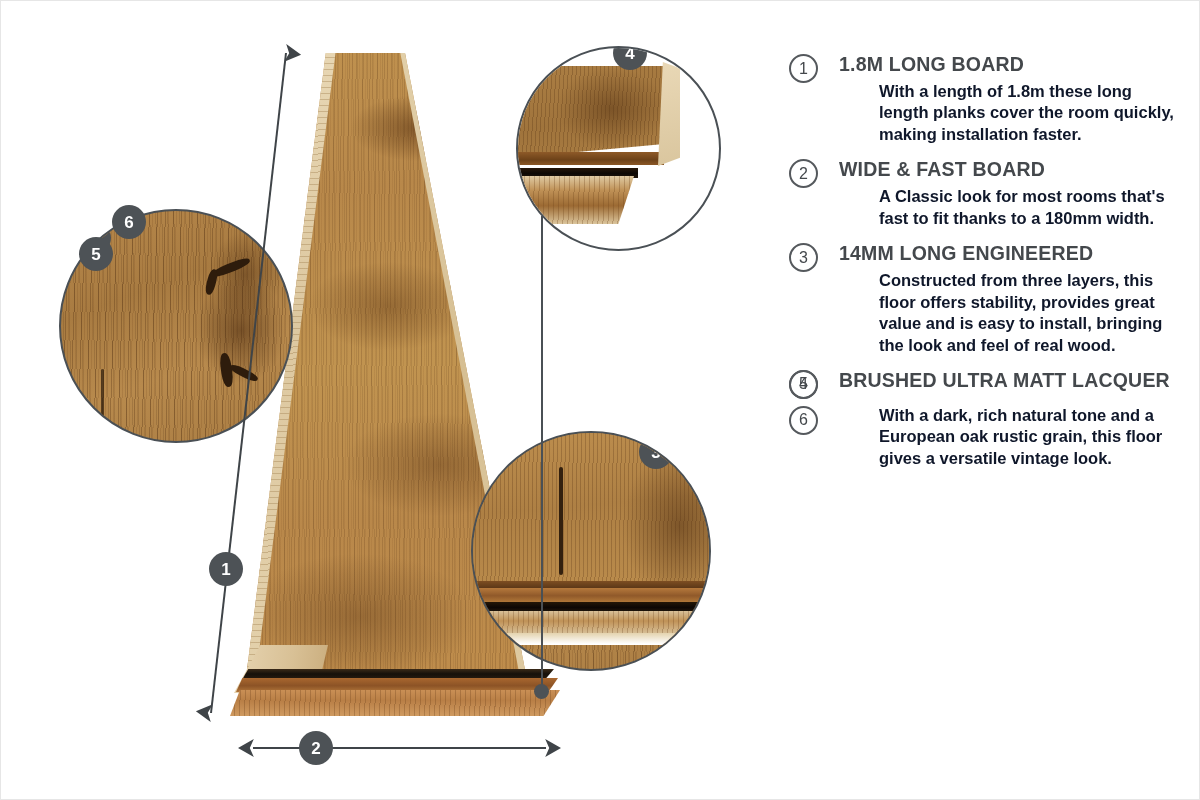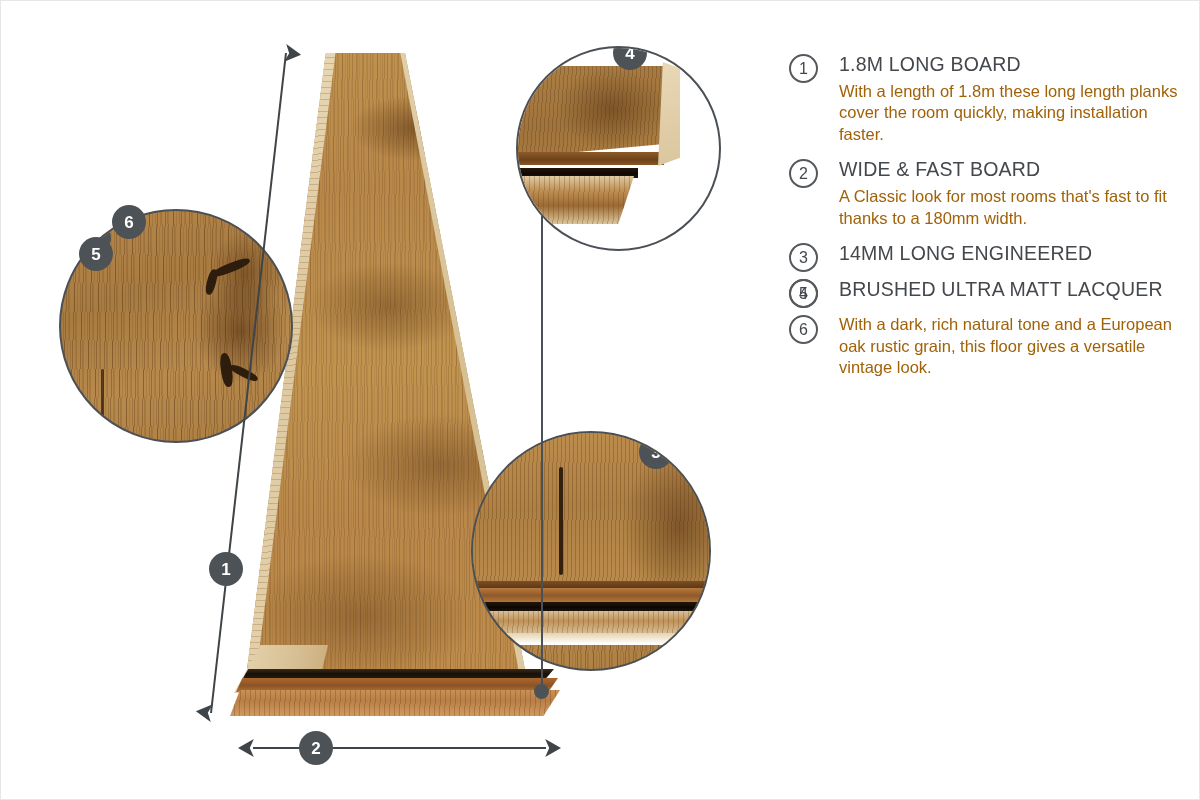--- a/index.html
+++ b/index.html
@@ -211,33 +211,34 @@
     font-size: 16px;
     font-weight: normal;
     display: flex;
     align-items: center;
     justify-content: center;
     line-height: 1;
   }
 
   .feature-title {
     font-size: 19.5px;
-    font-weight: normal;
+    font-weight: bold;
     color: #44484c;
     letter-spacing: 0.2px;
     line-height: 1.18;
     margin-bottom: 5px;
     margin-top: 2px;
   }
 
   .feature-desc {
     font-size: 16.5px;
-    color: #a16207;
+    color: #0f172a;
     line-height: 1.30;
-    font-weight: normal;
+    font-weight: bold;
+    margin-left: 40px;
   }
 </style>
 </head>
 <body>
 
 <div id="canvas">
 
   <div id="visual-panel">
 
     <div class="board-stage">
@@ -345,20 +346,21 @@
 
     <div class="feature-item">
       <div class="feature-num">2</div>
       <div class="feature-title">WIDE &amp; FAST BOARD</div>
       <div class="feature-desc">A Classic look for most rooms that's fast to fit thanks to a 180mm width.</div>
     </div>
 
     <div class="feature-item">
       <div class="feature-num">3</div>
       <div class="feature-title">14MM LONG ENGINEERED</div>
+      <div class="feature-desc">Constructed from three layers, this floor offers stability, provides great value and is easy to install, bringing the look and feel of real wood.</div>
     </div>
 
     <div class="feature-item">
       <div class="feature-num">4</div>
     </div>
 
     <div class="feature-item">
       <div class="feature-num">5</div>
       <div class="feature-title">BRUSHED ULTRA MATT LACQUER</div>
     </div>

